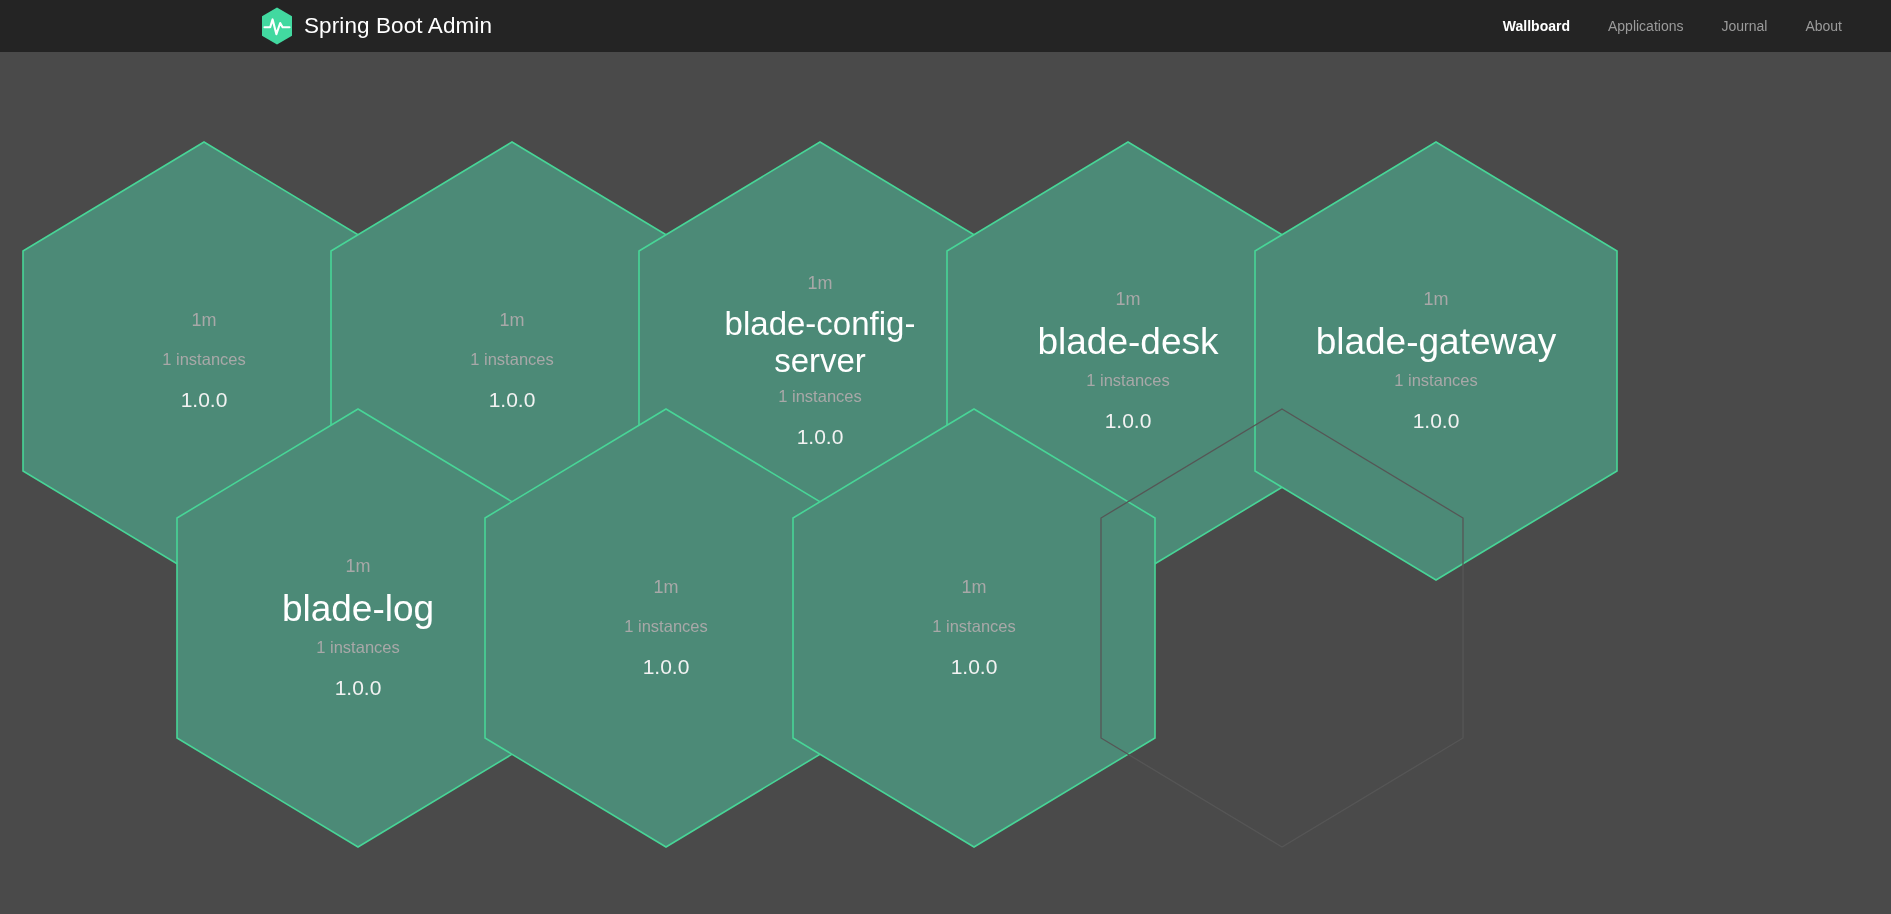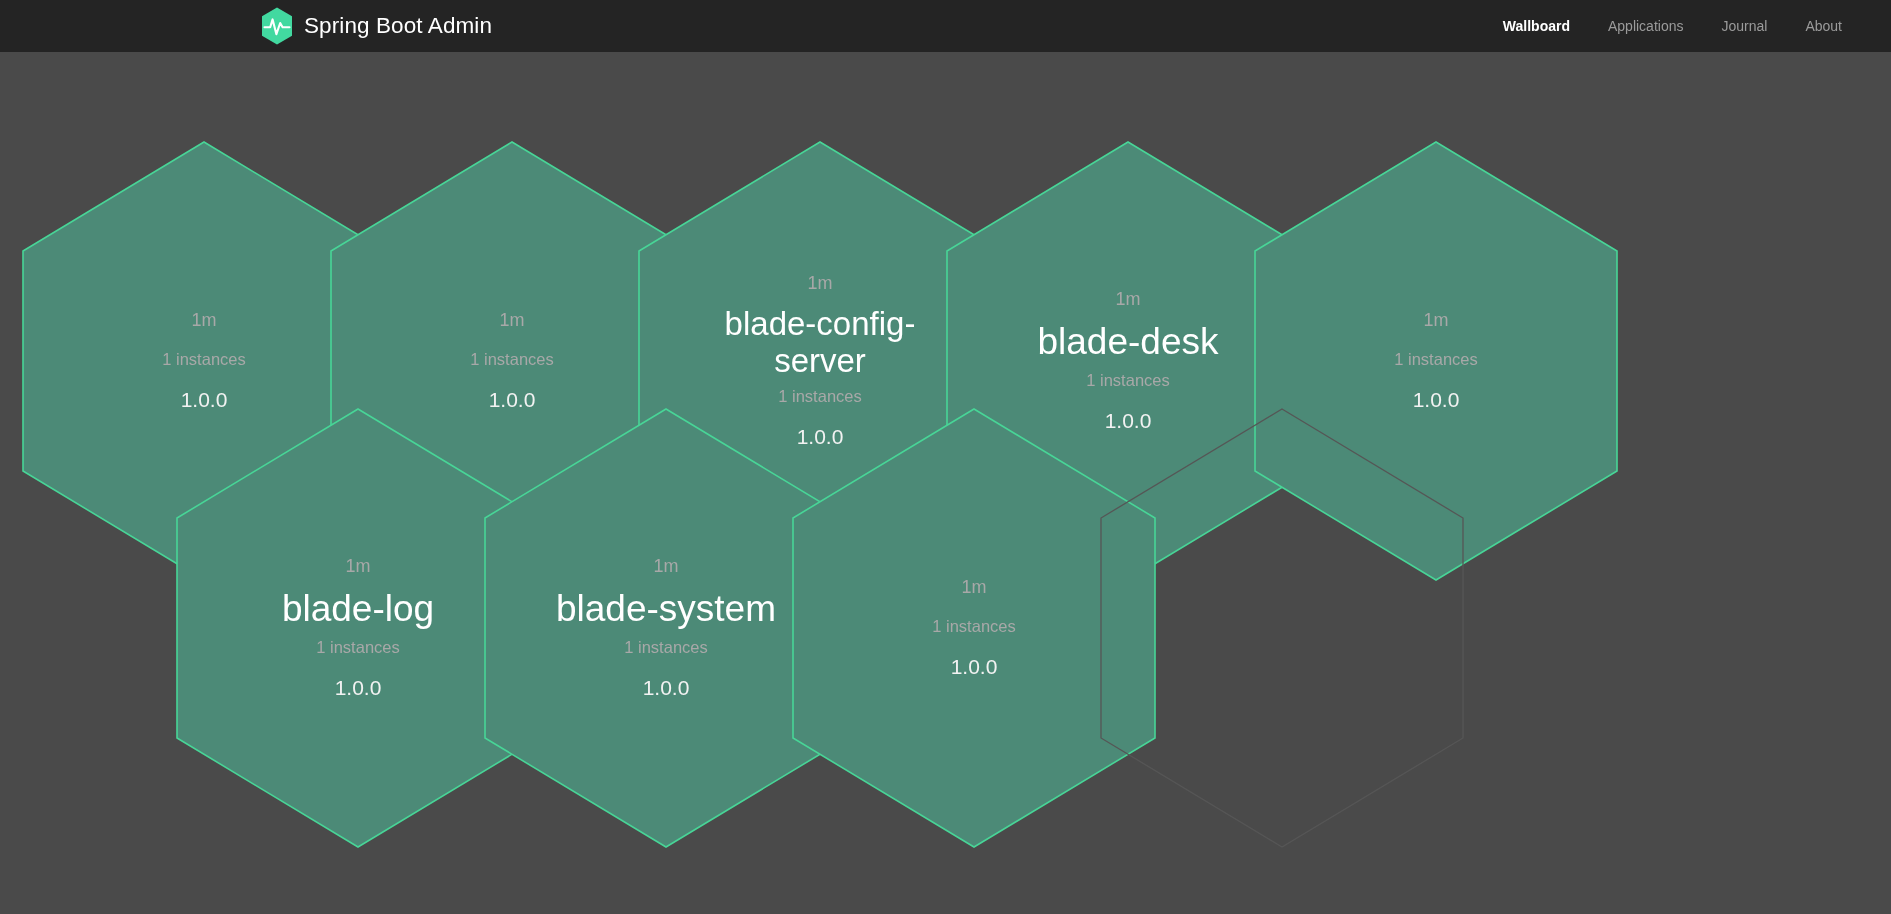--- a/index.html
+++ b/index.html
@@ -242,20 +242,21 @@
           <div class="hex-instances">1 instances</div>
           <div class="hex-version">1.0.0</div>
         </div>
       </div>
       <div class="hex" style="left: 1254px; top: 89px;">
         <svg viewBox="0 0 364 440">
           <polygon points="182.0,1.0 363.0,110.0 363.0,330.0 182.0,439.0 1.0,330.0 1.0,110.0" class="hex-body"></polygon>
         </svg>
         <div class="hex-content">
           <div class="hex-status">1m</div>
+          <div class="hex-name">blade-gateway</div>
           <div class="hex-instances">1 instances</div>
           <div class="hex-version">1.0.0</div>
         </div>
       </div>
       <div class="hex" style="left: 176px; top: 356px;">
         <svg viewBox="0 0 364 440">
           <polygon points="182.0,1.0 363.0,110.0 363.0,330.0 182.0,439.0 1.0,330.0 1.0,110.0" class="hex-body"></polygon>
         </svg>
         <div class="hex-content">
           <div class="hex-status">1m</div>
@@ -263,21 +264,20 @@
           <div class="hex-instances">1 instances</div>
           <div class="hex-version">1.0.0</div>
         </div>
       </div>
       <div class="hex" style="left: 484px; top: 356px;">
         <svg viewBox="0 0 364 440">
           <polygon points="182.0,1.0 363.0,110.0 363.0,330.0 182.0,439.0 1.0,330.0 1.0,110.0" class="hex-body"></polygon>
         </svg>
         <div class="hex-content">
           <div class="hex-status">1m</div>
-          <div class="hex-name">blade-system</div>
           <div class="hex-instances">1 instances</div>
           <div class="hex-version">1.0.0</div>
         </div>
       </div>
       <div class="hex" style="left: 792px; top: 356px;">
         <svg viewBox="0 0 364 440">
           <polygon points="182.0,1.0 363.0,110.0 363.0,330.0 182.0,439.0 1.0,330.0 1.0,110.0" class="hex-body"></polygon>
         </svg>
         <div class="hex-content">
           <div class="hex-status">1m</div>

